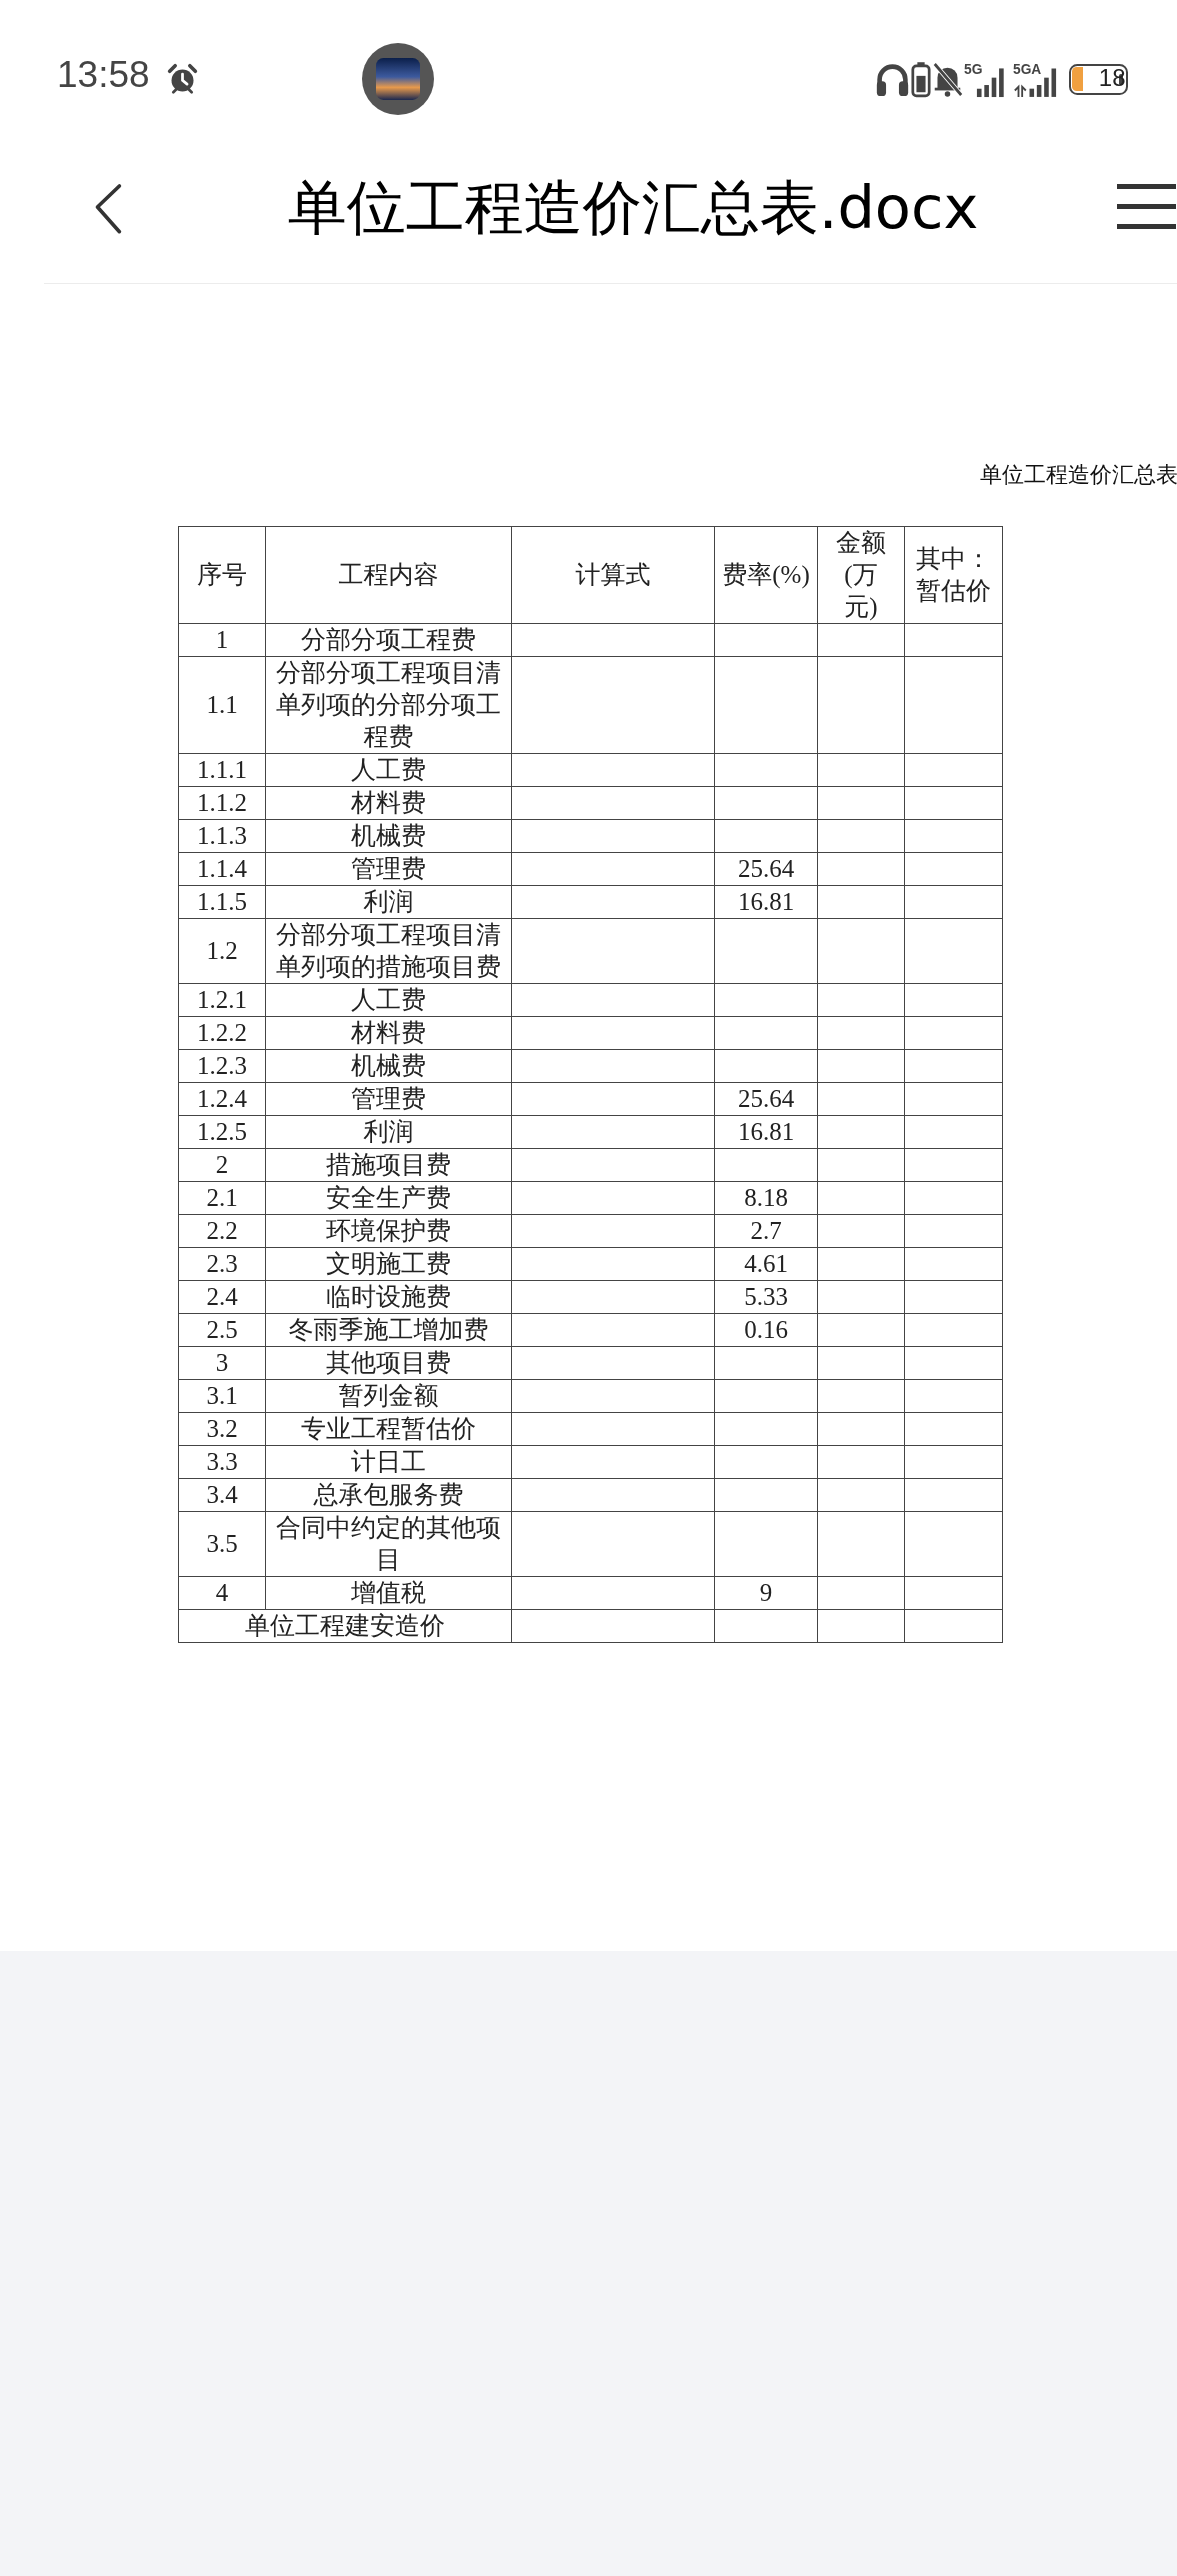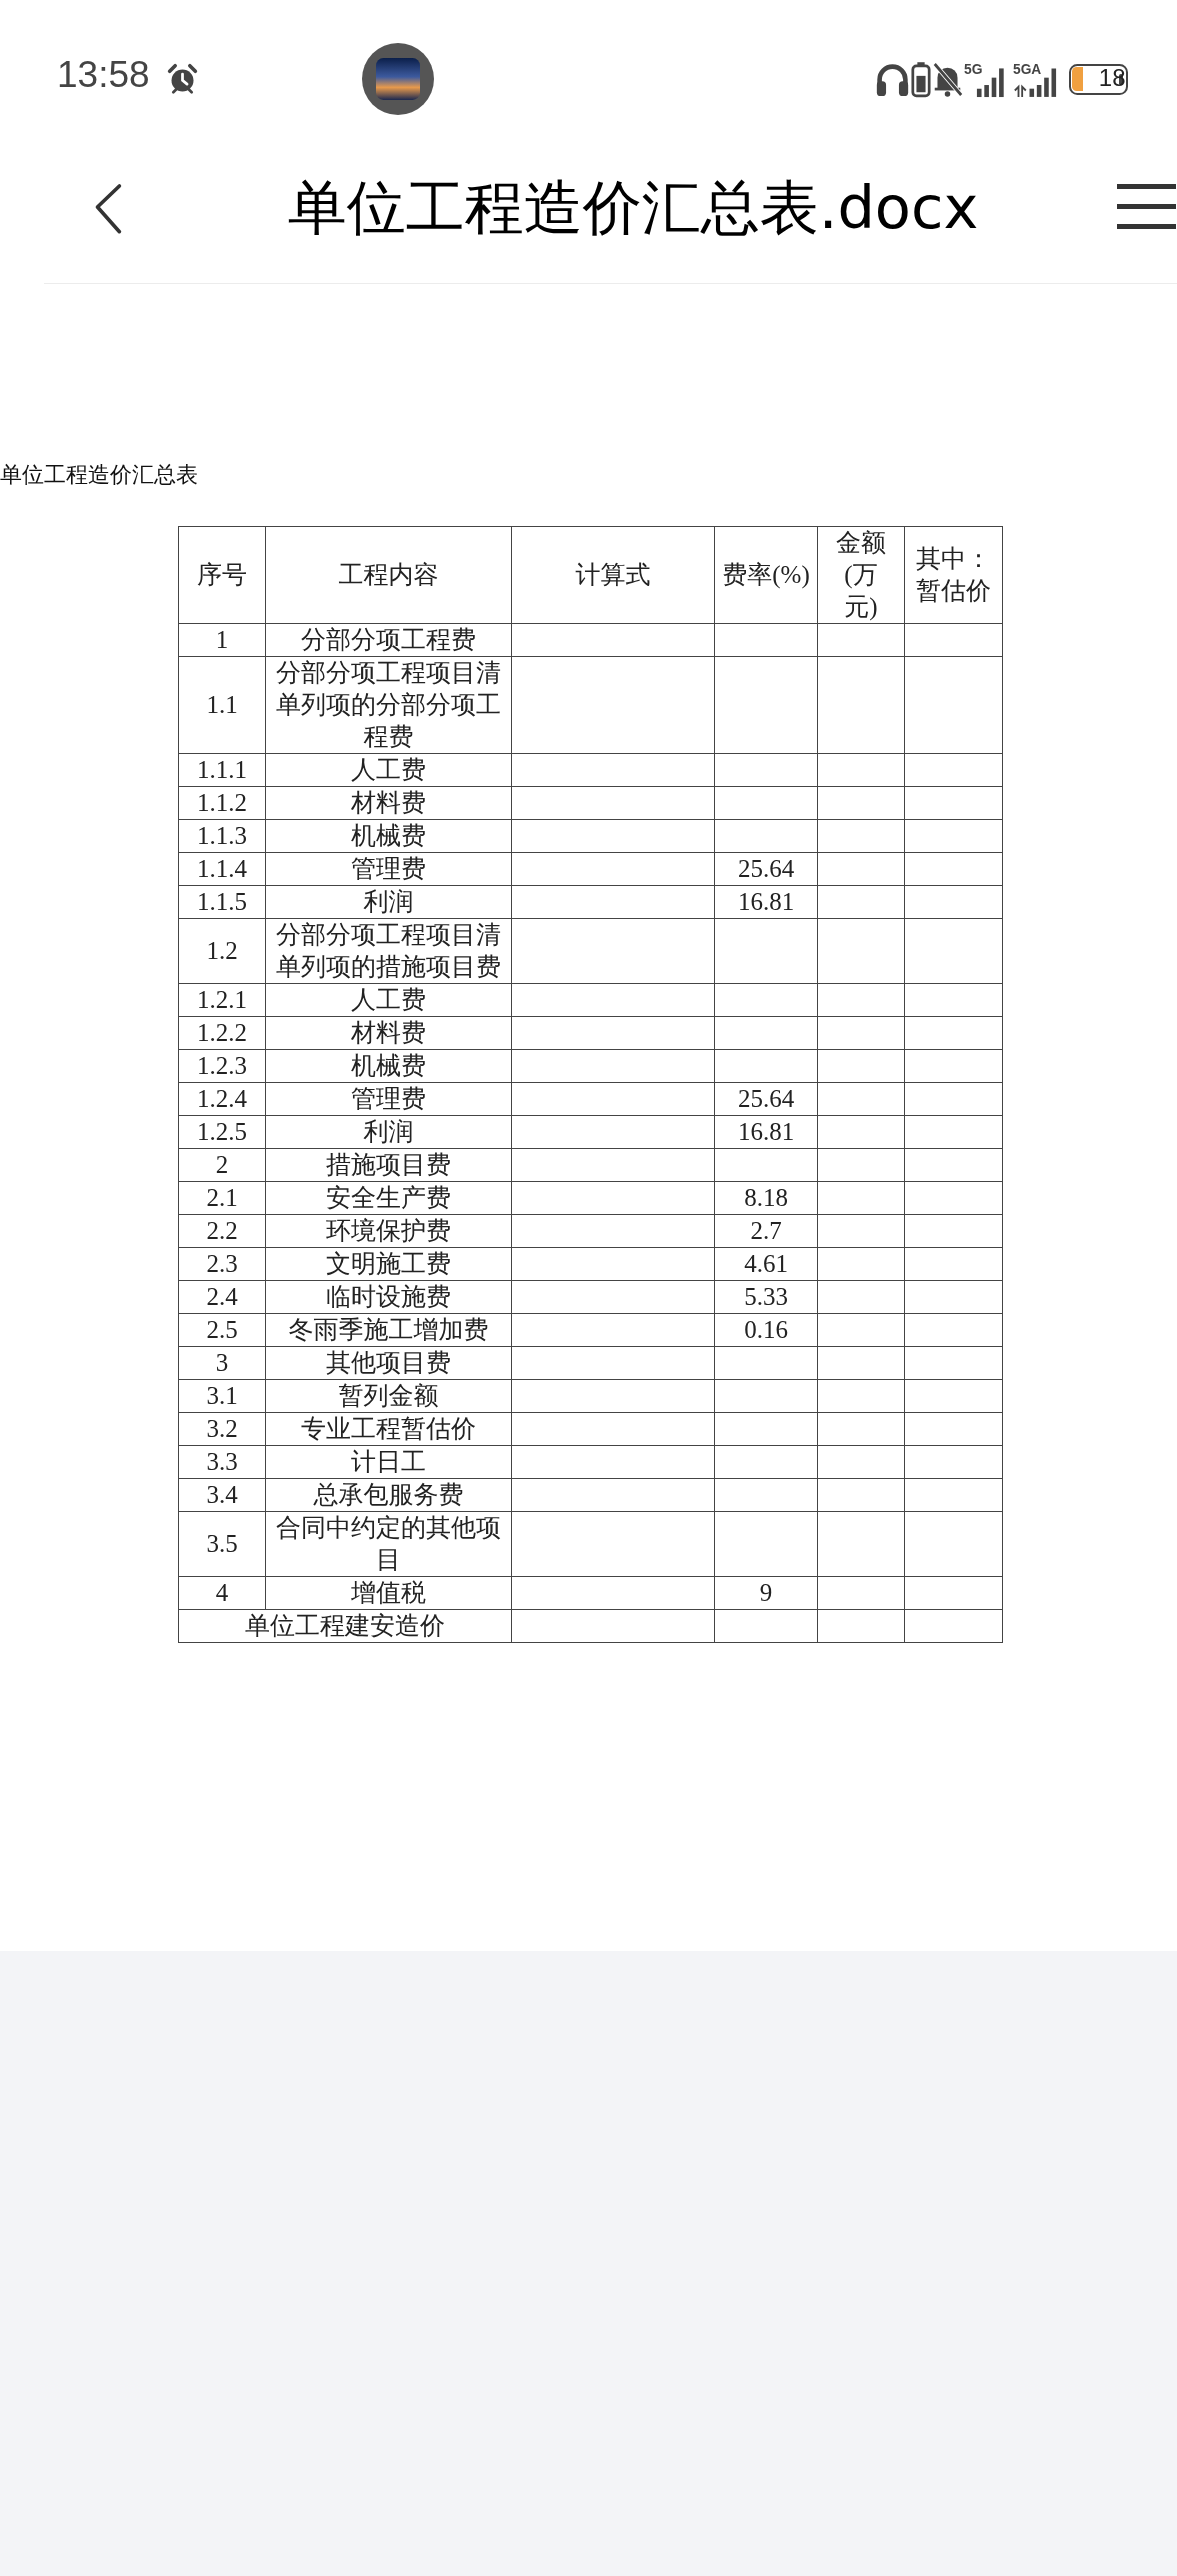--- a/index.html
+++ b/index.html
@@ -36,21 +36,21 @@
   .nav-title {
     position: absolute; left: 166px; right: 166px; top: 31px; text-align: center;
     font-size: 59px; color: #000; font-family: "DejaVu Sans", sans-serif; white-space: nowrap;
   }
   .menu-btn { position: absolute; right: 46px; top: 46px; width: 59px; height: 46px; }
   .menu-btn span { position: absolute; left: 0; width: 59px; height: 4.6px; background: #333; }
 
   
   .doc { position: absolute; left: 0; top: 285px; width: 1178px; height: 1666px; background: #fff; }
   .doc-title {
-    position: absolute; left: 0; width: 1178px; top: 175px; text-align: left;
+    position: absolute; left: 0; width: 1178px; top: 175px; text-align: right;
     font-size: 22px; color: #111; font-family: "DejaVu Sans", sans-serif;
   }
   table.cost {
     position: absolute; left: 178px; top: 241px; border-collapse: collapse;
     font-family: "Liberation Serif", "DejaVu Serif", serif; font-size: 25px; color: #222;
     table-layout: fixed; width: 824px;
   }
   table.cost td, table.cost th {
     border: 1.8px solid #444; text-align: center; vertical-align: middle; padding: 0 3.7px;
     line-height: 32px; font-weight: normal; height: 31px; box-sizing: border-box;

